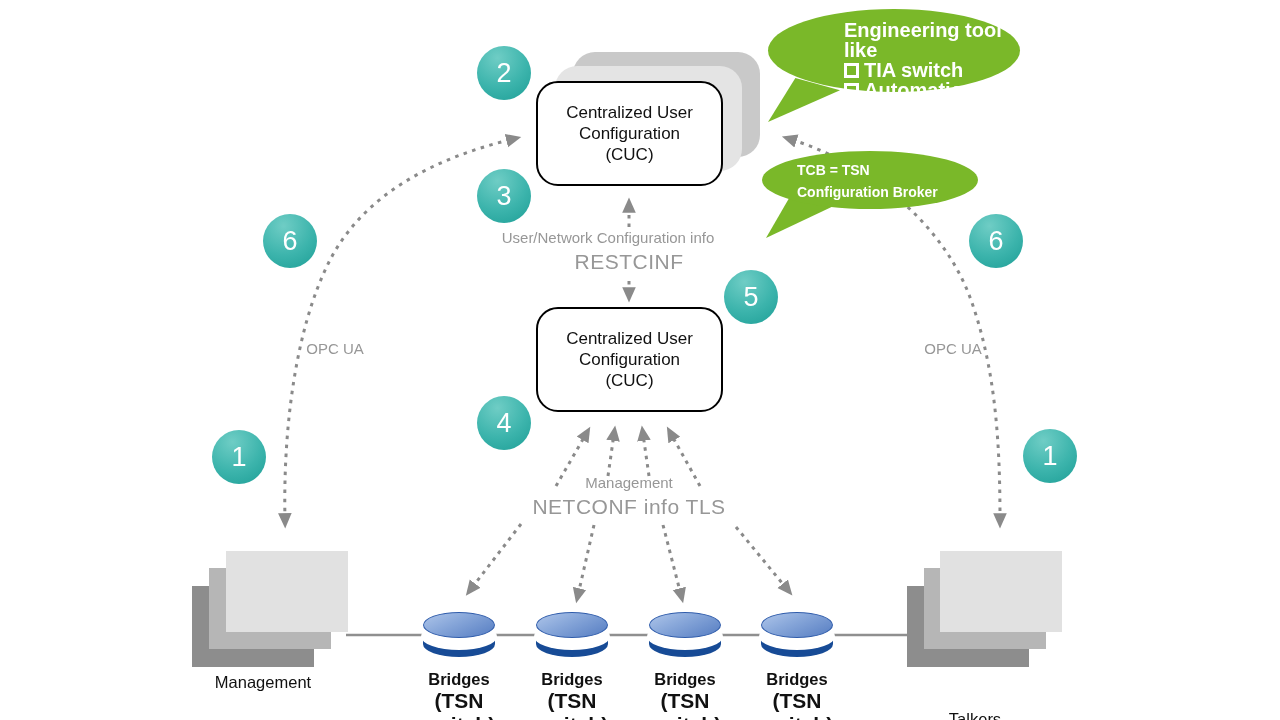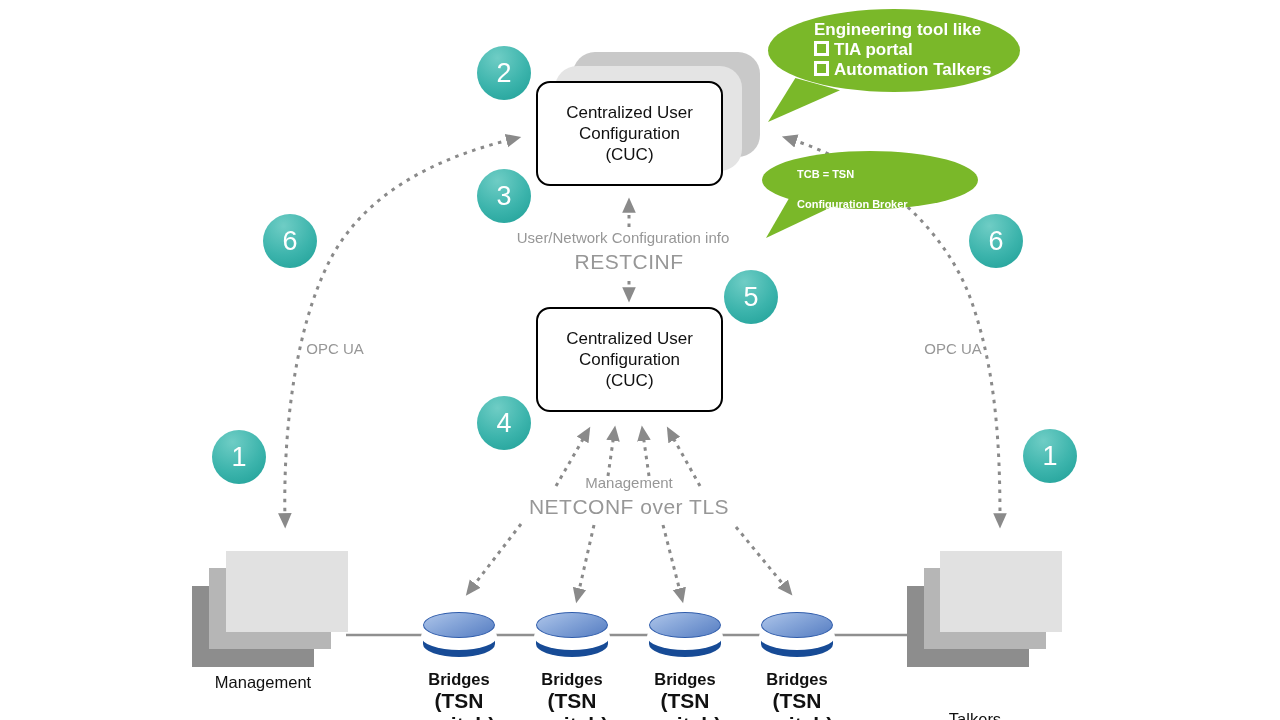--- a/index.html
+++ b/index.html
@@ -6,21 +6,21 @@
   #canvas {
     position:relative; width:1280px; height:720px; overflow:hidden;
     font-family:"Liberation Sans", sans-serif; background:#fff;
   }
   #connectors { position:absolute; left:0; top:0; z-index:1; }
 
   
   .stack-layer { position:absolute; width:187px; height:105px; border-radius:22px; }
   .cuc-box {
     position:absolute; width:187px; height:105px; background:#fff;
-    border:2.5px solid #000; border-radius:14px; box-sizing:border-box;
+    border:2.5px solid #000; border-radius:22px; box-sizing:border-box;
     display:flex; align-items:center; justify-content:center;
     text-align:center; font-size:17px; line-height:21px; color:#111;
     white-space:pre-line; z-index:3;
   }
 
   
   .badge {
     position:absolute; width:54px; height:54px; border-radius:50%;
     background:radial-gradient(circle at 38% 22%, #6fcdc5 0%, #3cb4ac 55%, #1d9e96 100%);
     color:#fff; font-size:27px; display:flex; align-items:center; justify-content:center;
@@ -100,42 +100,42 @@
 Configuration
 (CUC)</div>
 
   <div class="cuc-box" style="left:536px; top:307px;">Centralized User
 Configuration
 (CUC)</div>
 
   <div class="bubble-tail" style="left:768px; top:78px; width:72px; height:44px;
        clip-path:polygon(38% 0%, 100% 28%, 0% 100%);"></div>
   <div class="bubble" style="left:768px; top:9px; width:252px; height:83px; padding:11px 0 0 46px;">
-    <div class="bubble-text" style="font-size:17px; line-height:20px;">
+    <div class="bubble-text" style="font-size:20px; line-height:20px;margin-left:30px;">
       <div>Engineering tool like</div>
       <div>
-        <span class="chk"></span><span>TIA portal</span>
+        <span class="chk"></span><span>TIA switch</span>
       </div>
       <div>
         <span class="chk"></span><span>Automation Talkers</span>
       </div>
     </div>
   </div>
 
   <div class="bubble-tail" style="left:766px; top:192px; width:74px; height:46px;
        clip-path:polygon(36% 0%, 100% 24%, 0% 100%);"></div>
   <div class="bubble" style="left:762px; top:151px; width:216px; height:58px; padding:8px 0 0 35px;">
-    <div class="bubble-text" style="font-size:11px; line-height:30px; white-space:pre-line;">TCB = TSN
+    <div class="bubble-text" style="font-size:14px; line-height:22px; white-space:pre-line;">TCB = TSN
 Configuration Broker</div>
   </div>
 
-  <div class="glabel small" style="left:473px; top:229px; width:300px;">User/Network Configuration info</div>
+  <div class="glabel small" style="left:458px; top:229px; width:300px;">User/Network Configuration info</div>
   <div class="glabel big" style="left:479px; top:250px; width:300px;">RESTCINF</div>
   <div class="glabel small" style="left:479px; top:474px; width:300px;">Management</div>
-  <div class="glabel big" style="left:479px; top:495px; width:300px;">NETCONF over TLS</div>
+  <div class="glabel big" style="left:479px; top:495px; width:300px;">NETCONF info TLS</div>
   <div class="glabel small" style="left:305px; top:340px; width:60px;">OPC UA</div>
   <div class="glabel small" style="left:923px; top:340px; width:60px;">OPC UA</div>
 
   <div class="badge" style="left:477px; top:46px;">2</div>
   <div class="badge" style="left:477px; top:169px;">3</div>
   <div class="badge" style="left:263px; top:214px;">6</div>
   <div class="badge" style="left:212px; top:430px;">1</div>
   <div class="badge" style="left:724px; top:270px;">5</div>
   <div class="badge" style="left:477px; top:396px;">4</div>
   <div class="badge" style="left:969px; top:214px;">6</div>

